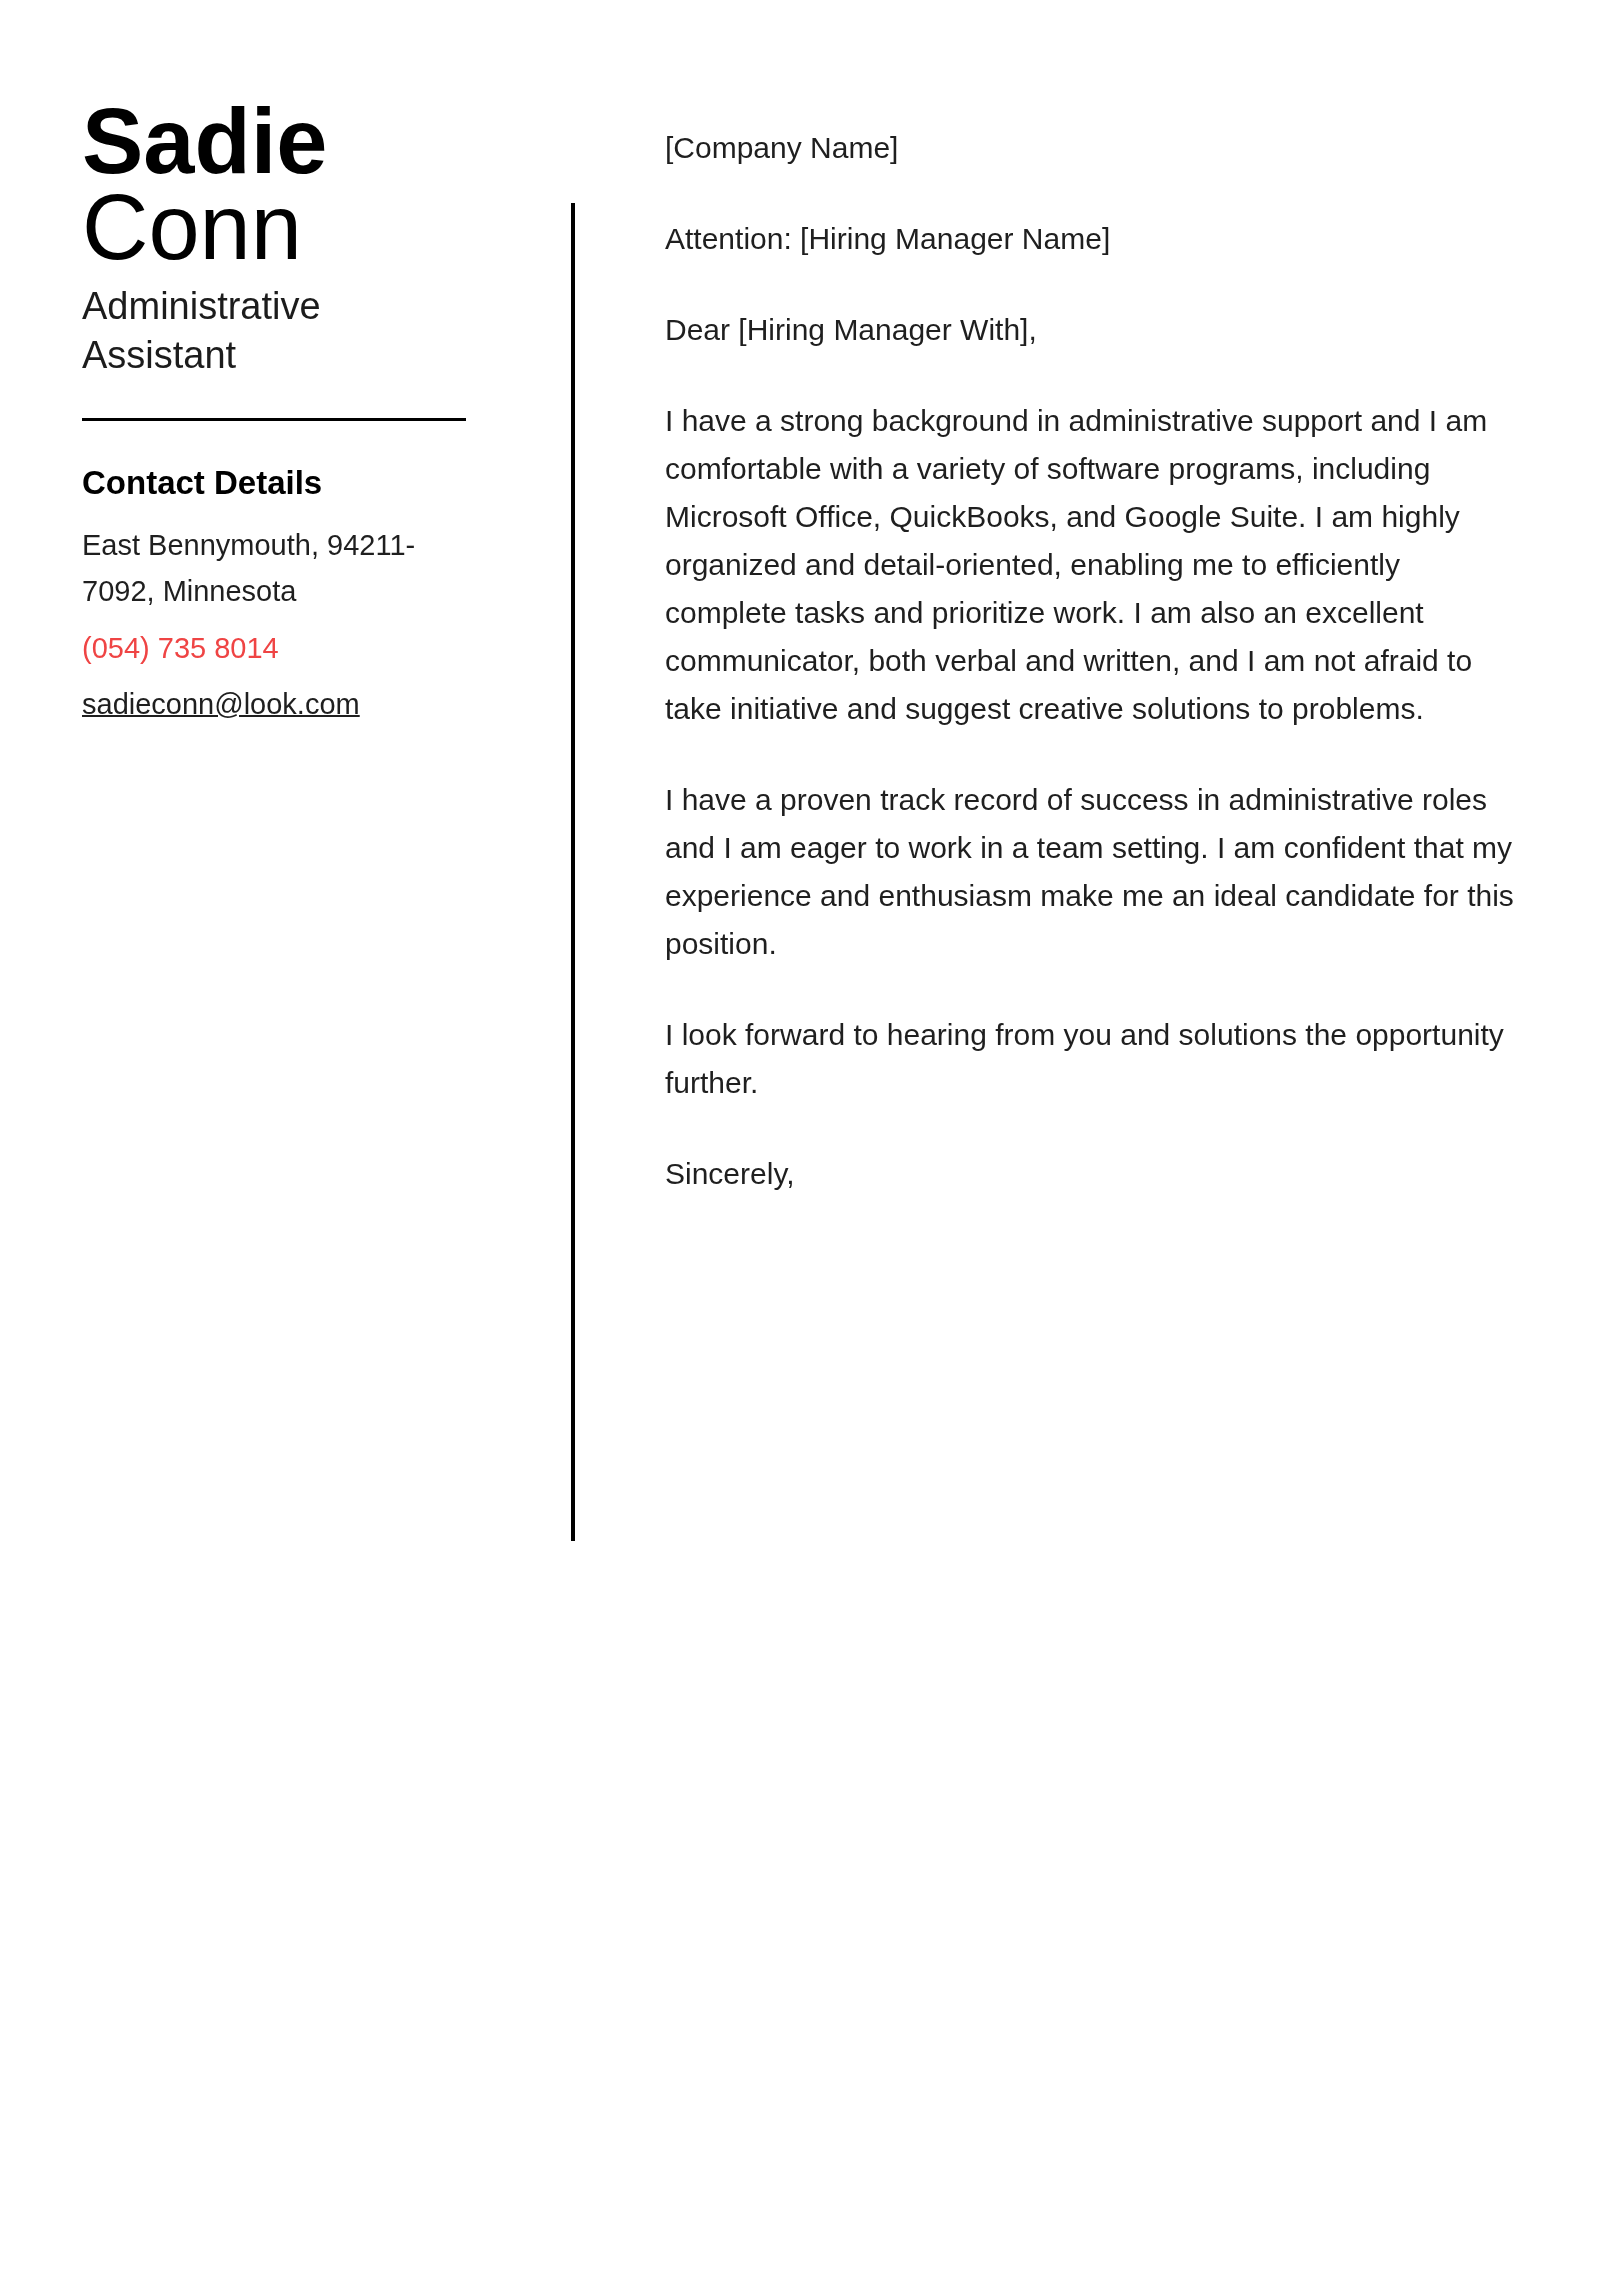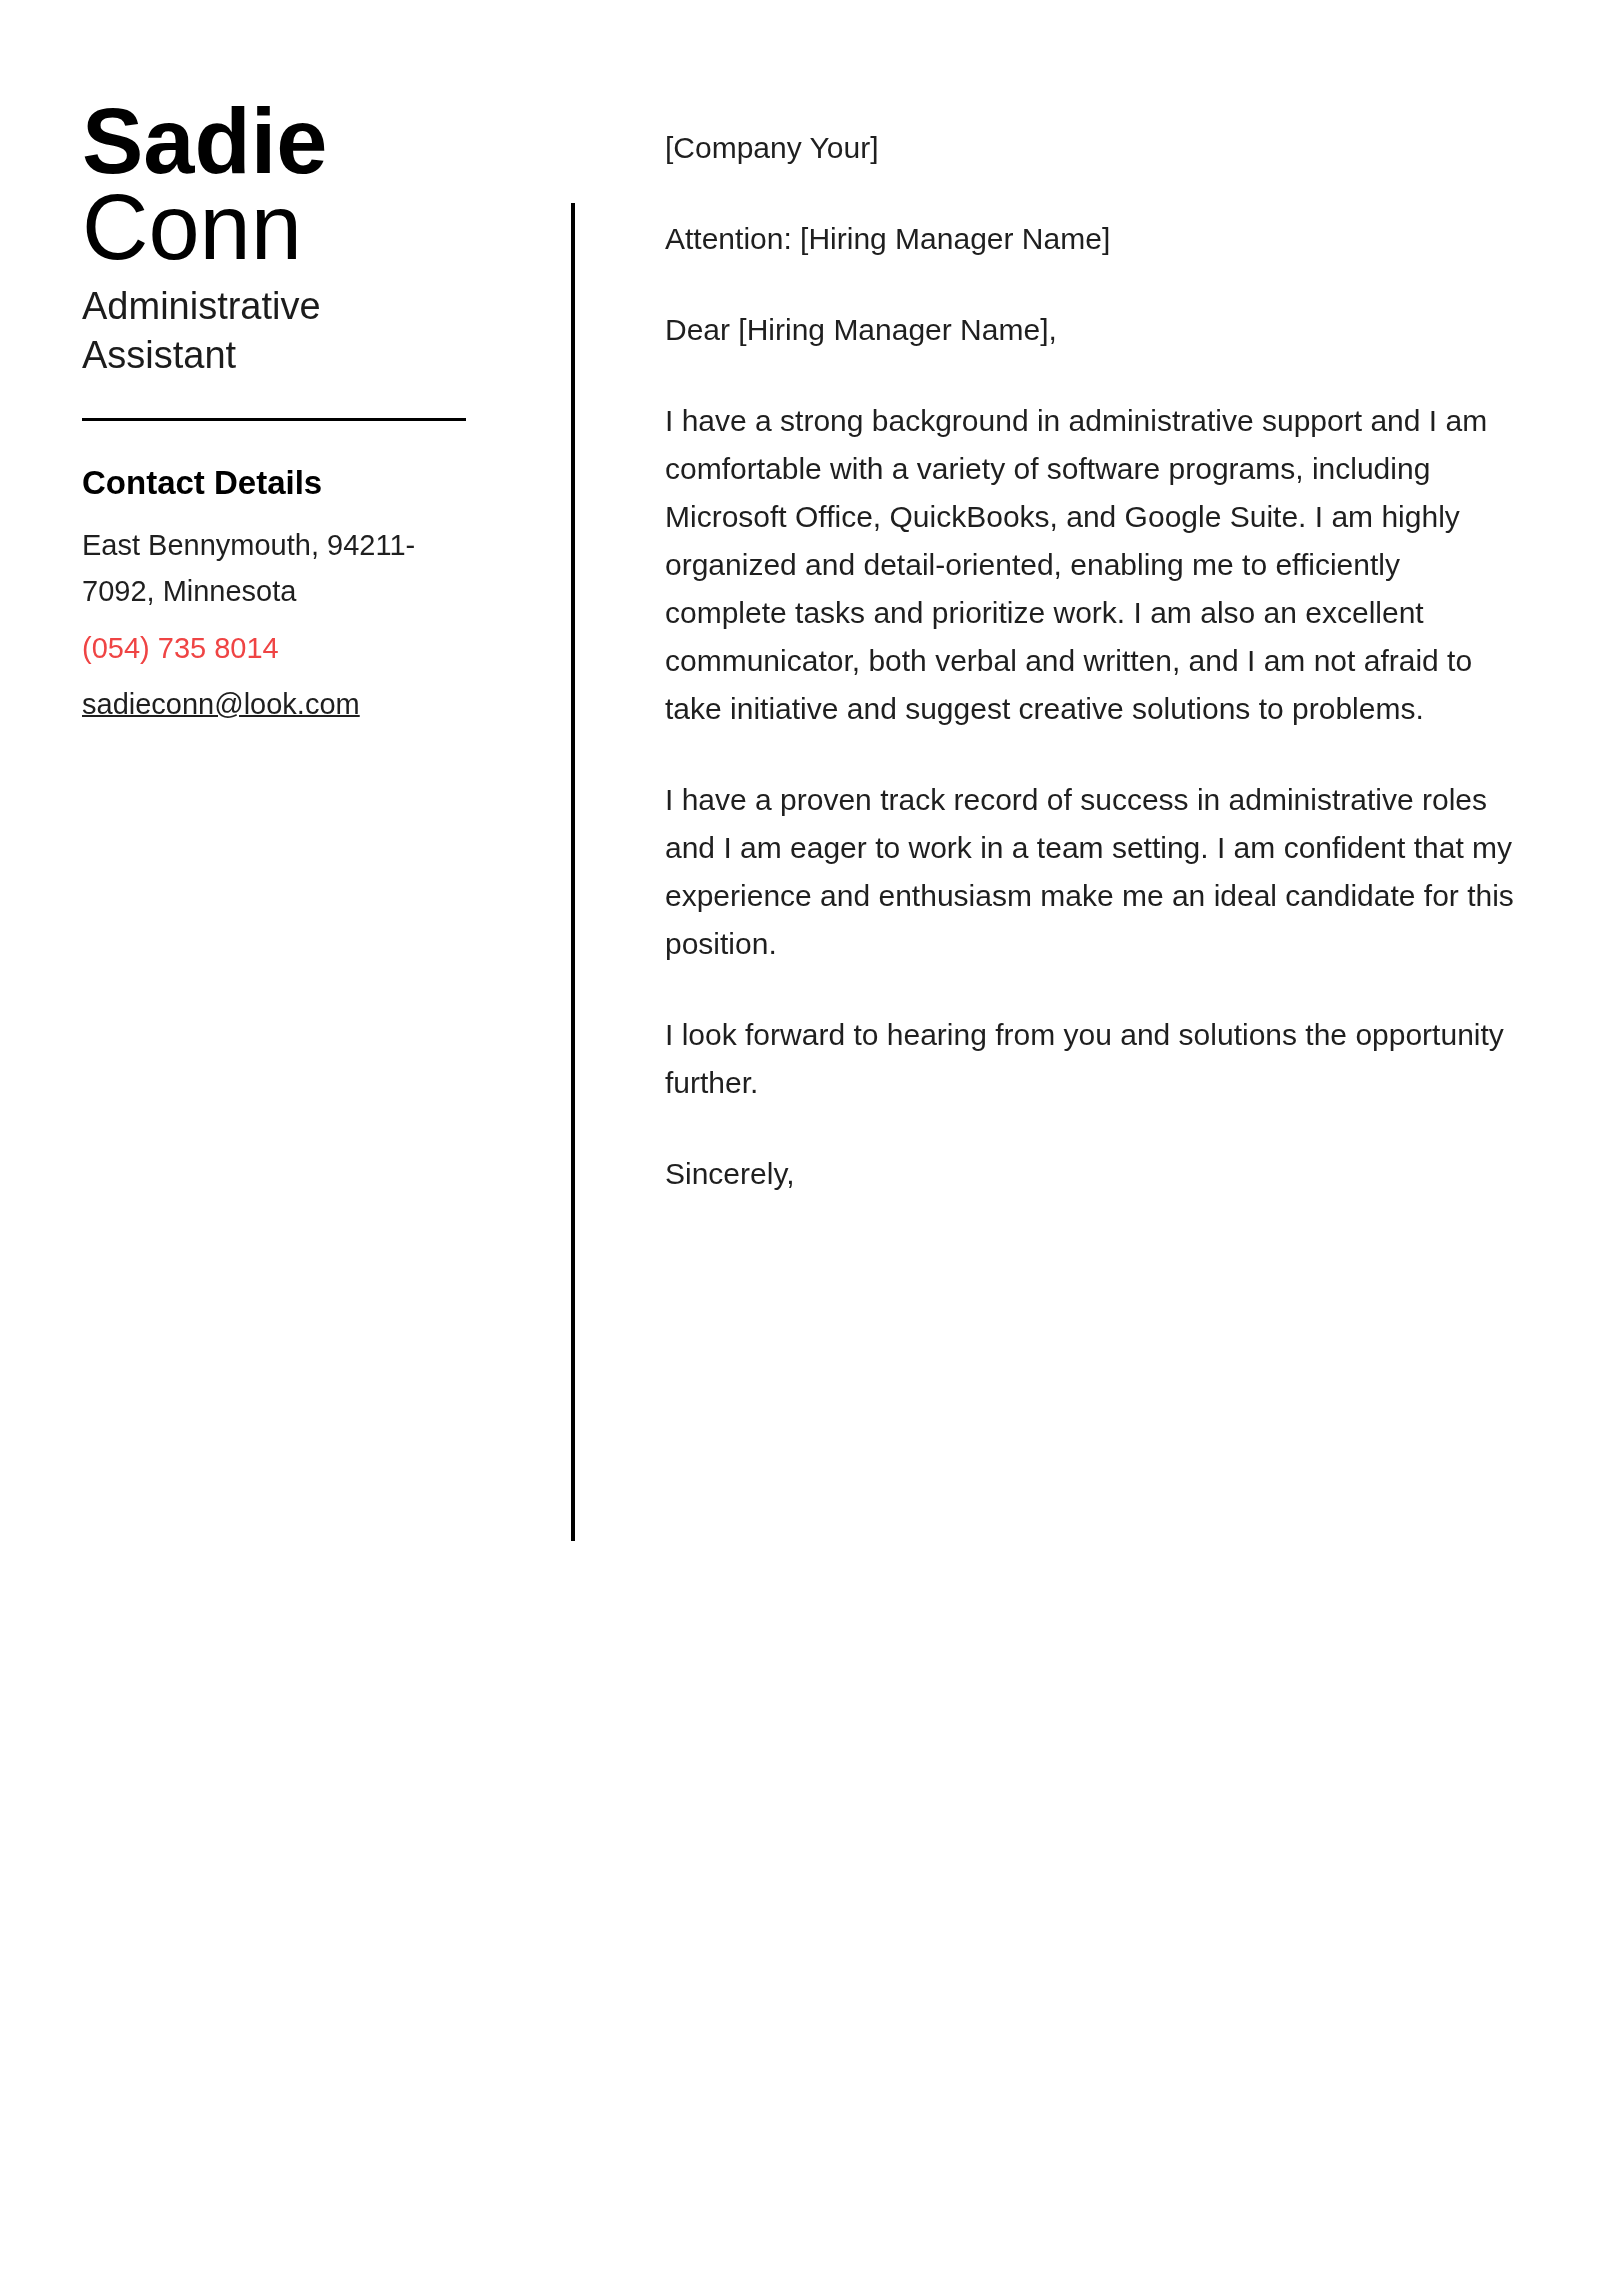--- a/index.html
+++ b/index.html
@@ -131,23 +131,23 @@
 
   <div class="contact-phone">(054) 735 8014</div>
 
   <div class="contact-email">
     <a href="#">sadieconn@look.com</a>
   </div>
 
   <div class="v-divider"></div>
 
   <div class="letter">
-    <p>[Company Your]</p>
+    <p>[Company Name]</p>
     <p>Attention: [Hiring Manager Name]</p>
-    <p>Dear [Hiring Manager Name],</p>
+    <p>Dear [Hiring Manager With],</p>
     <p>I have a strong background in administrative support and I am comfortable with a variety of software programs, including Microsoft Office, QuickBooks, and Google Suite. I am highly organized and detail-oriented, enabling me to efficiently complete tasks and prioritize work. I am also an excellent communicator, both verbal and written, and I am not afraid to take initiative and suggest creative solutions to problems.</p>
     <p>I have a proven track record of success in administrative roles and I am eager to work in a team setting. I am confident that my experience and enthusiasm make me an ideal candidate for this position.</p>
     <p>I look forward to hearing from you and solutions the opportunity further.</p>
     <p>Sincerely,</p>
   </div>
 
 </div>
 
 
 </body></html>

